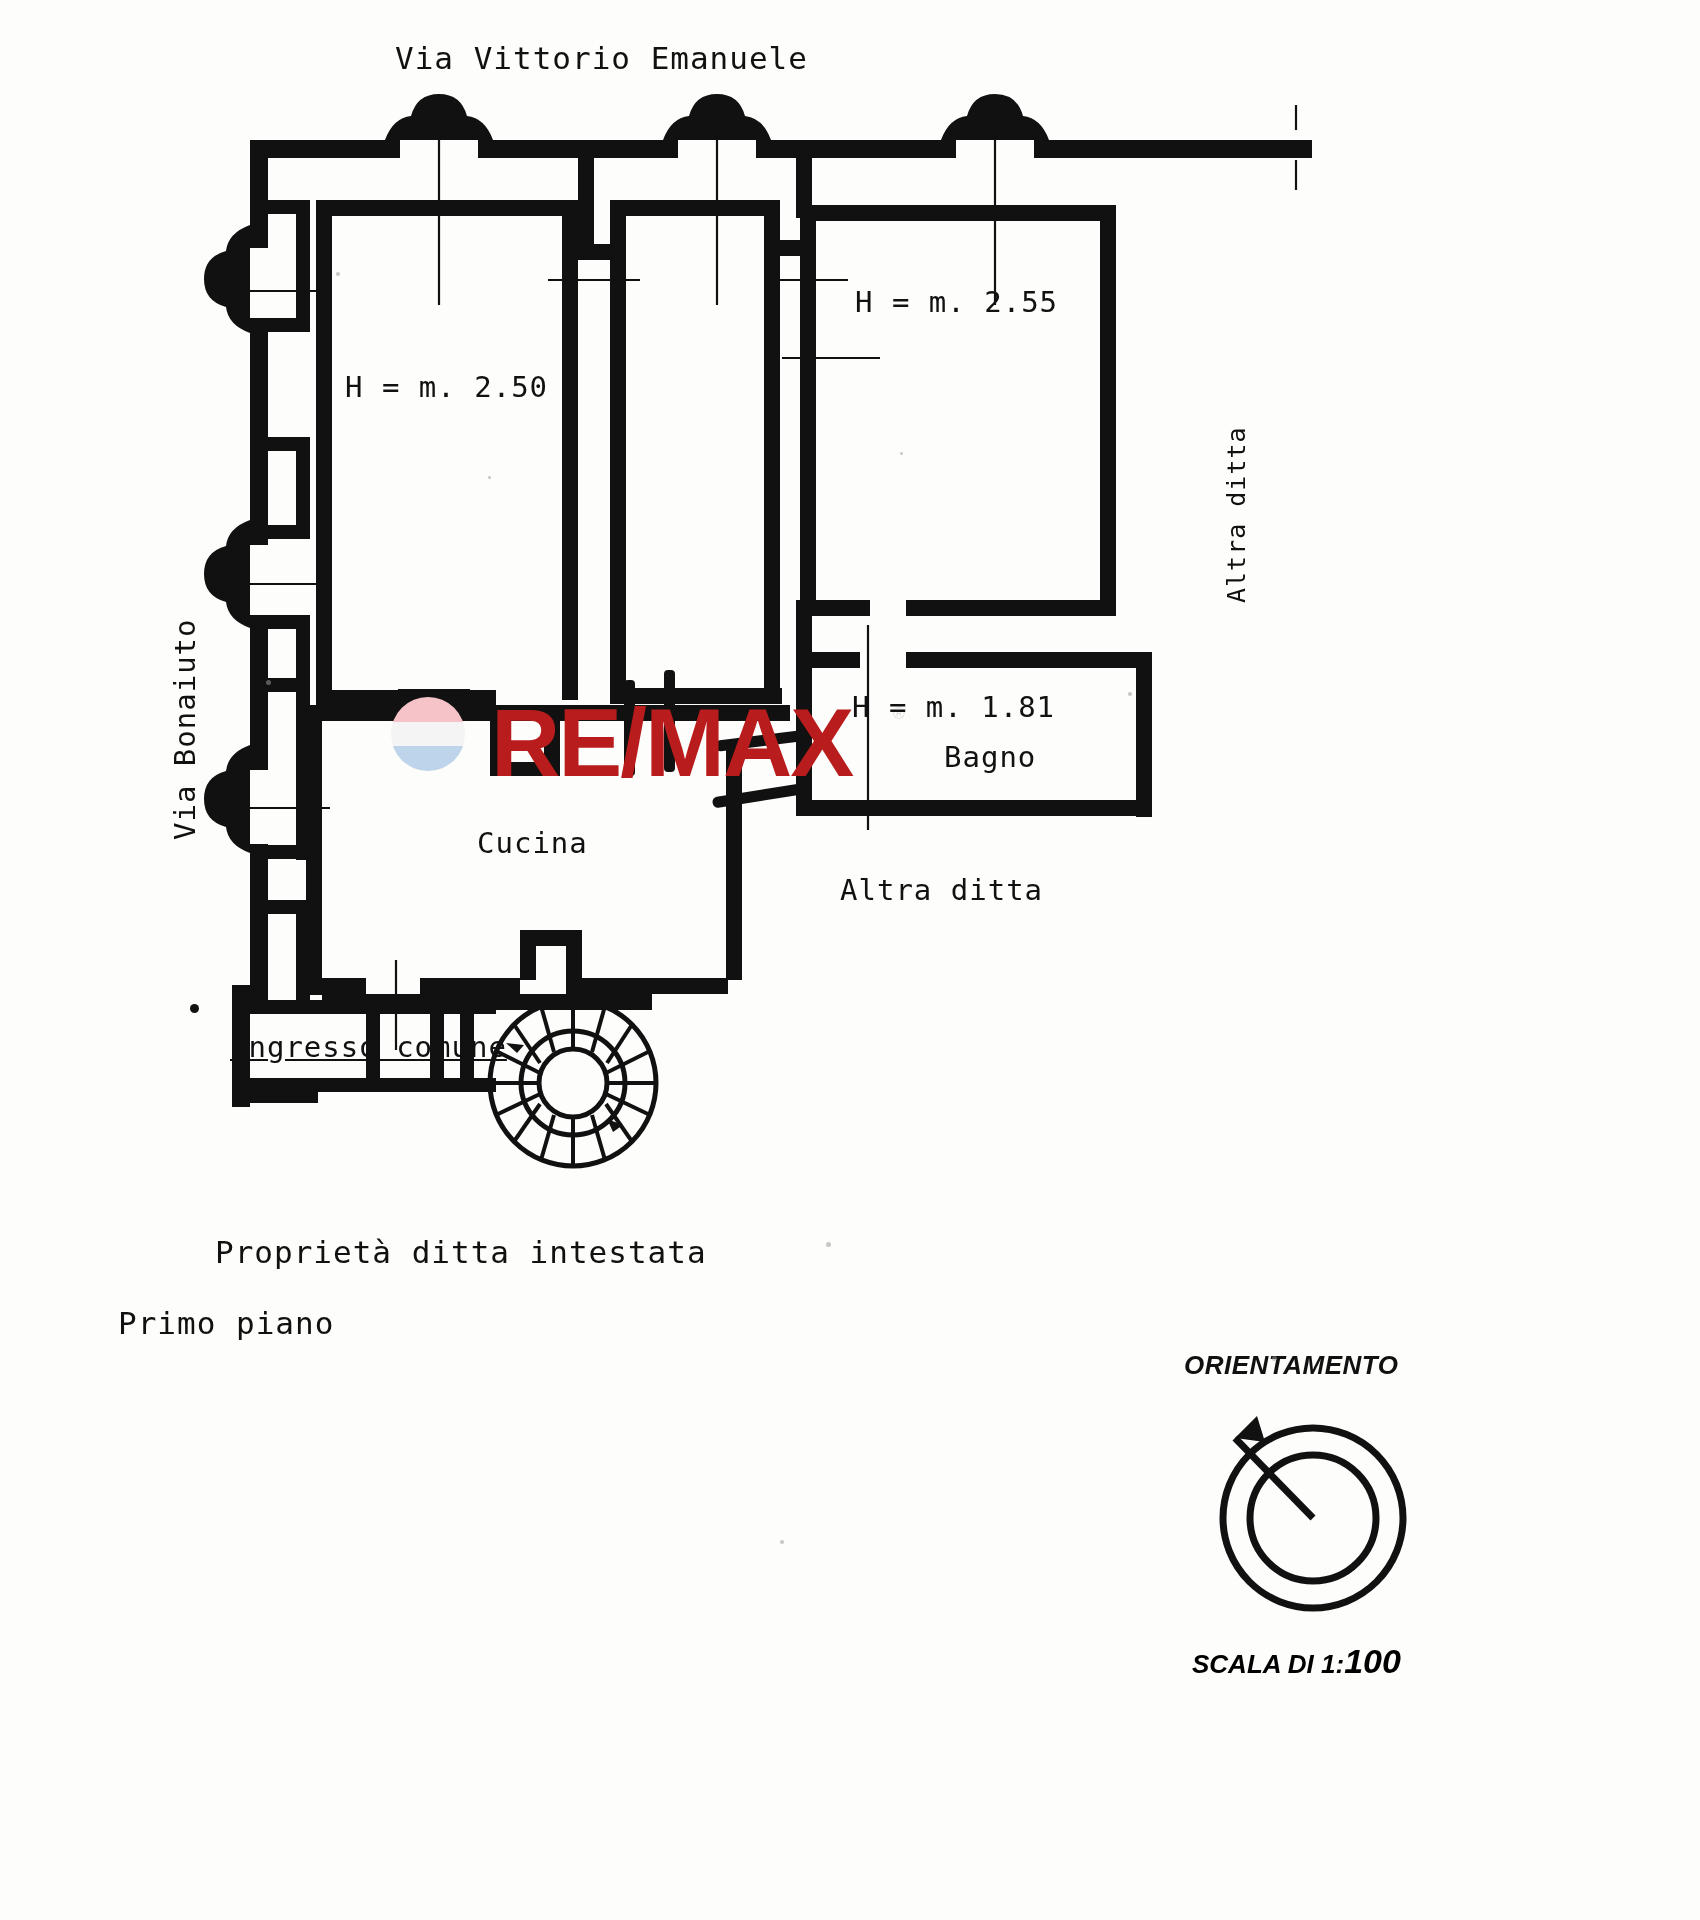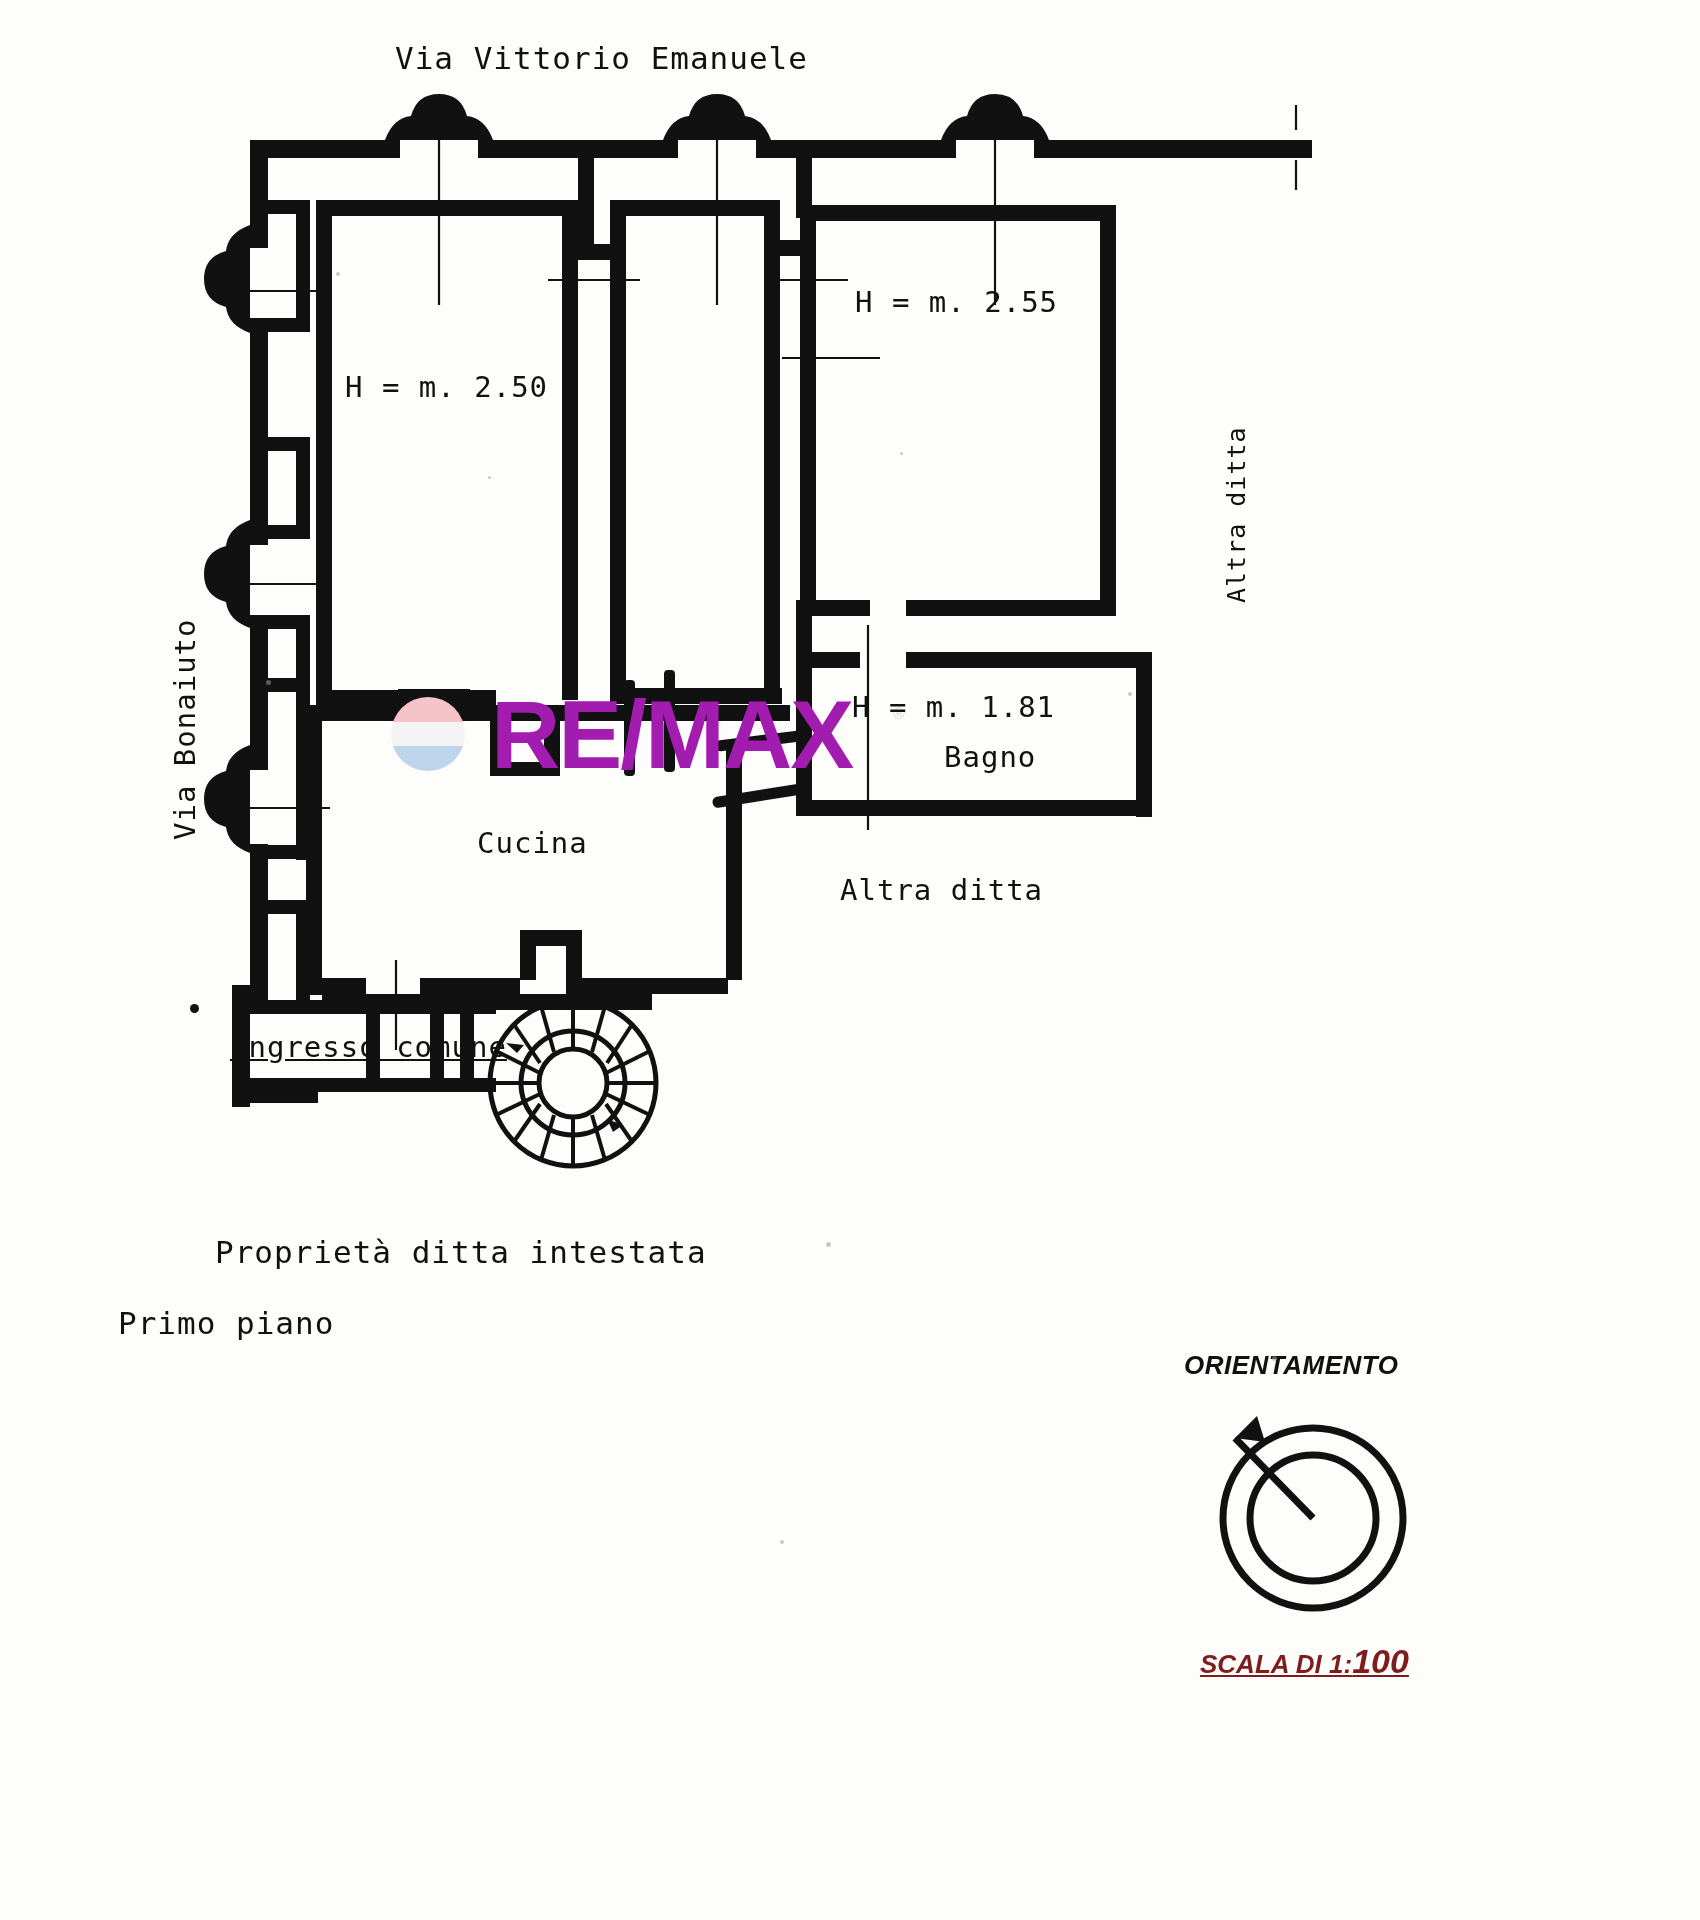--- a/index.html
+++ b/index.html
@@ -26,29 +26,29 @@
   .primo{position:absolute;left:118px;top:1305px;font-size:31px;}
 
   .vert-label{position:absolute;transform-origin:0 0;font-size:29px;white-space:nowrap;}
   .via-bonaiuto{left:168px;top:840px;transform:rotate(-90deg);}
   .altra-ditta-right{left:1222px;top:603px;transform:rotate(-90deg);font-size:25px;}
 
   
   .orient-wrap{position:absolute;left:1155px;top:1350px;width:420px;height:330px;}
   .orient-title{position:absolute;left:5px;top:0px;font-family:"Liberation Sans",sans-serif;
     font-style:italic;font-weight:bold;font-size:26px;letter-spacing:.5px;color:#111;margin-left:24px;}
-  .scala{position:absolute;left:45px;top:292px;font-family:"Liberation Sans",sans-serif;
-    font-style:italic;font-weight:bold;font-size:26px;color:#7f1d1d;white-space:nowrap;text-decoration:underline;}
+  .scala{position:absolute;left:37px;top:292px;font-family:"Liberation Sans",sans-serif;
+    font-style:italic;font-weight:bold;font-size:26px;color:#000000;white-space:nowrap;}
   .scala b{font-size:34px;}
 
   
   .wm{position:absolute;left:373px;top:617px;width:560px;height:180px;
       pointer-events:none;opacity:1;}
-  .wm-text{position:absolute;left:118px;top:70px;font-family:"Liberation Sans",sans-serif;
-      font-weight:bold;font-size:96px;letter-spacing:-2px;color:#a21caf;line-height:1;}
+  .wm-text{position:absolute;left:118px;top:78px;font-family:"Liberation Sans",sans-serif;
+      font-weight:bold;font-size:96px;letter-spacing:-2px;color:#b91c1c;line-height:1;}
   .wm-balloon{position:absolute;left:18px;top:80px;width:74px;height:74px;border-radius:50%;
       overflow:hidden;}
   .wm-balloon i{position:absolute;left:0;width:100%;display:block;}
   .wm-b1{top:0;height:33.4%;background:#f6c3c8;}
   .wm-b2{top:33.4%;height:33.3%;background:#f4f4f4;}
   .wm-b3{top:66.7%;height:33.3%;background:#bed4ea;}
   .wm-reg{position:absolute;left:520px;top:88px;font-family:"Liberation Sans",sans-serif;
       font-size:16px;color:#dcdcdc;}
 
   

